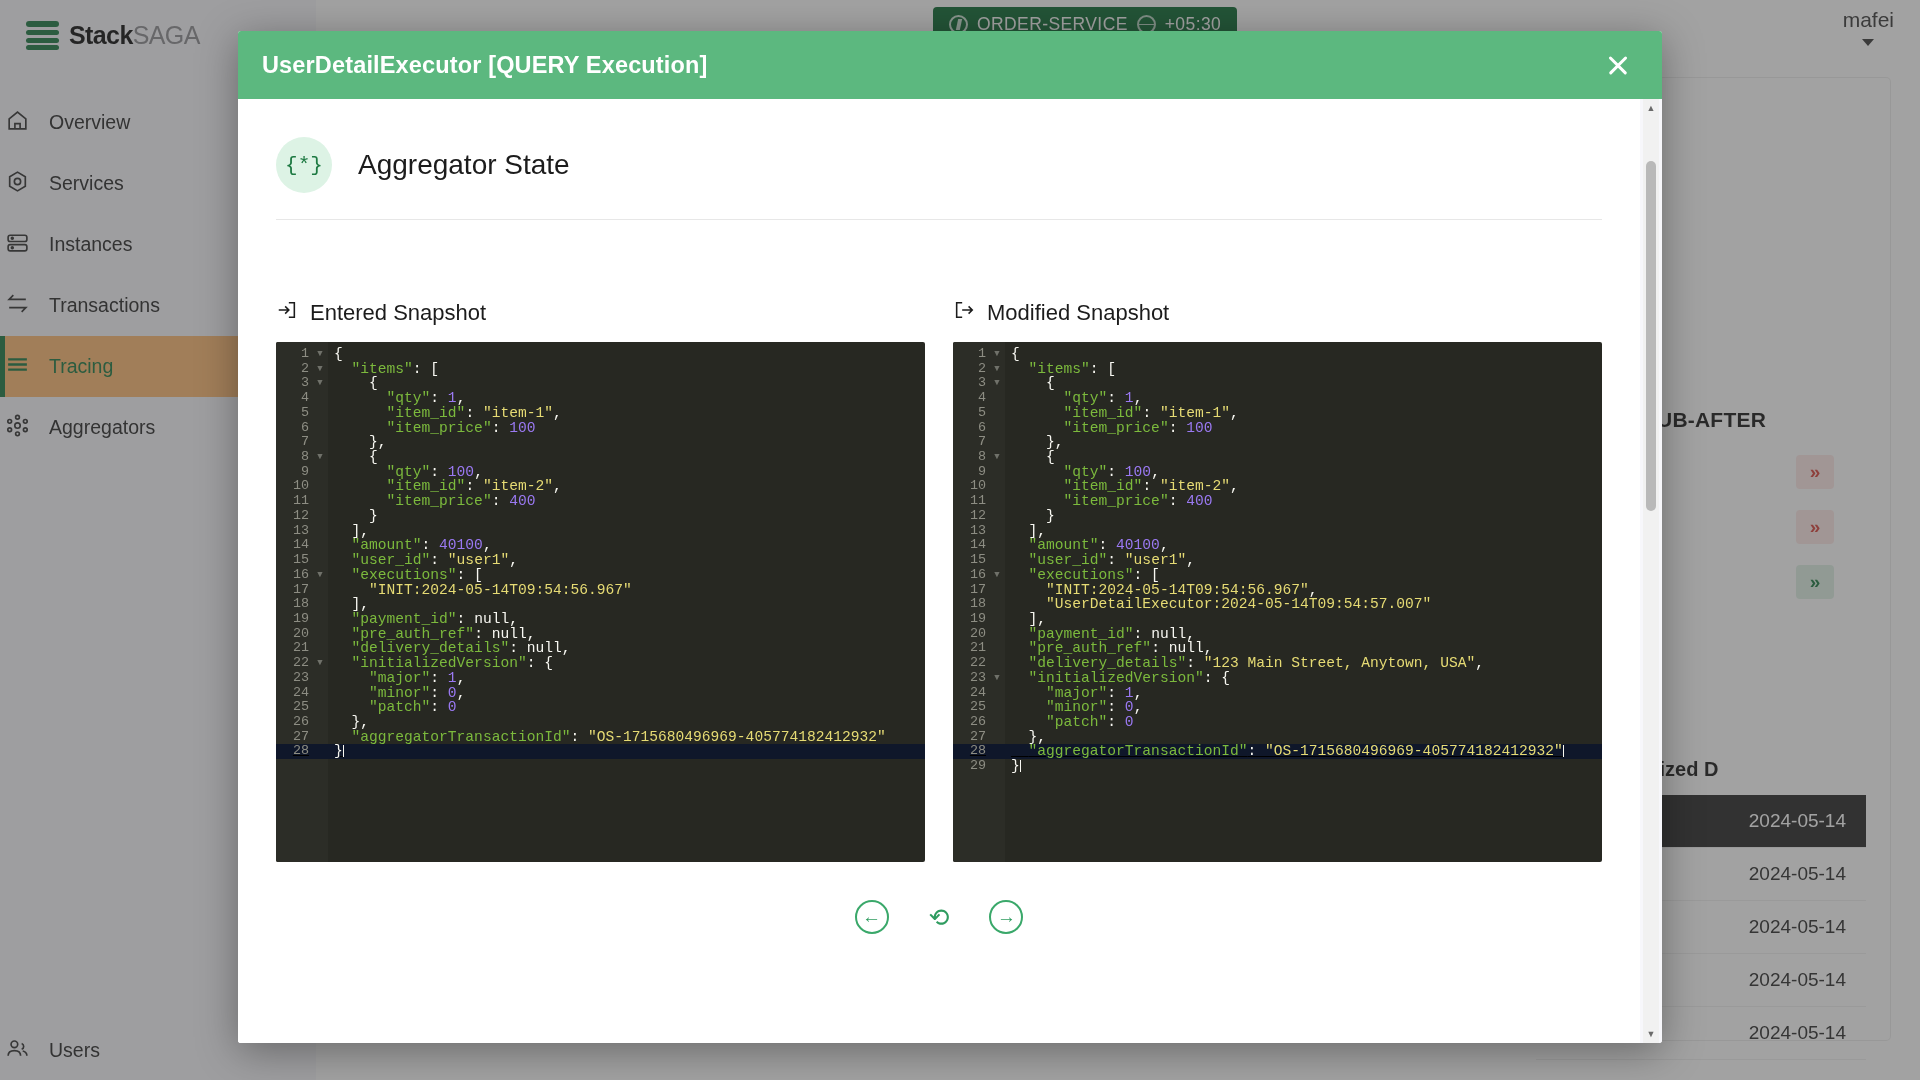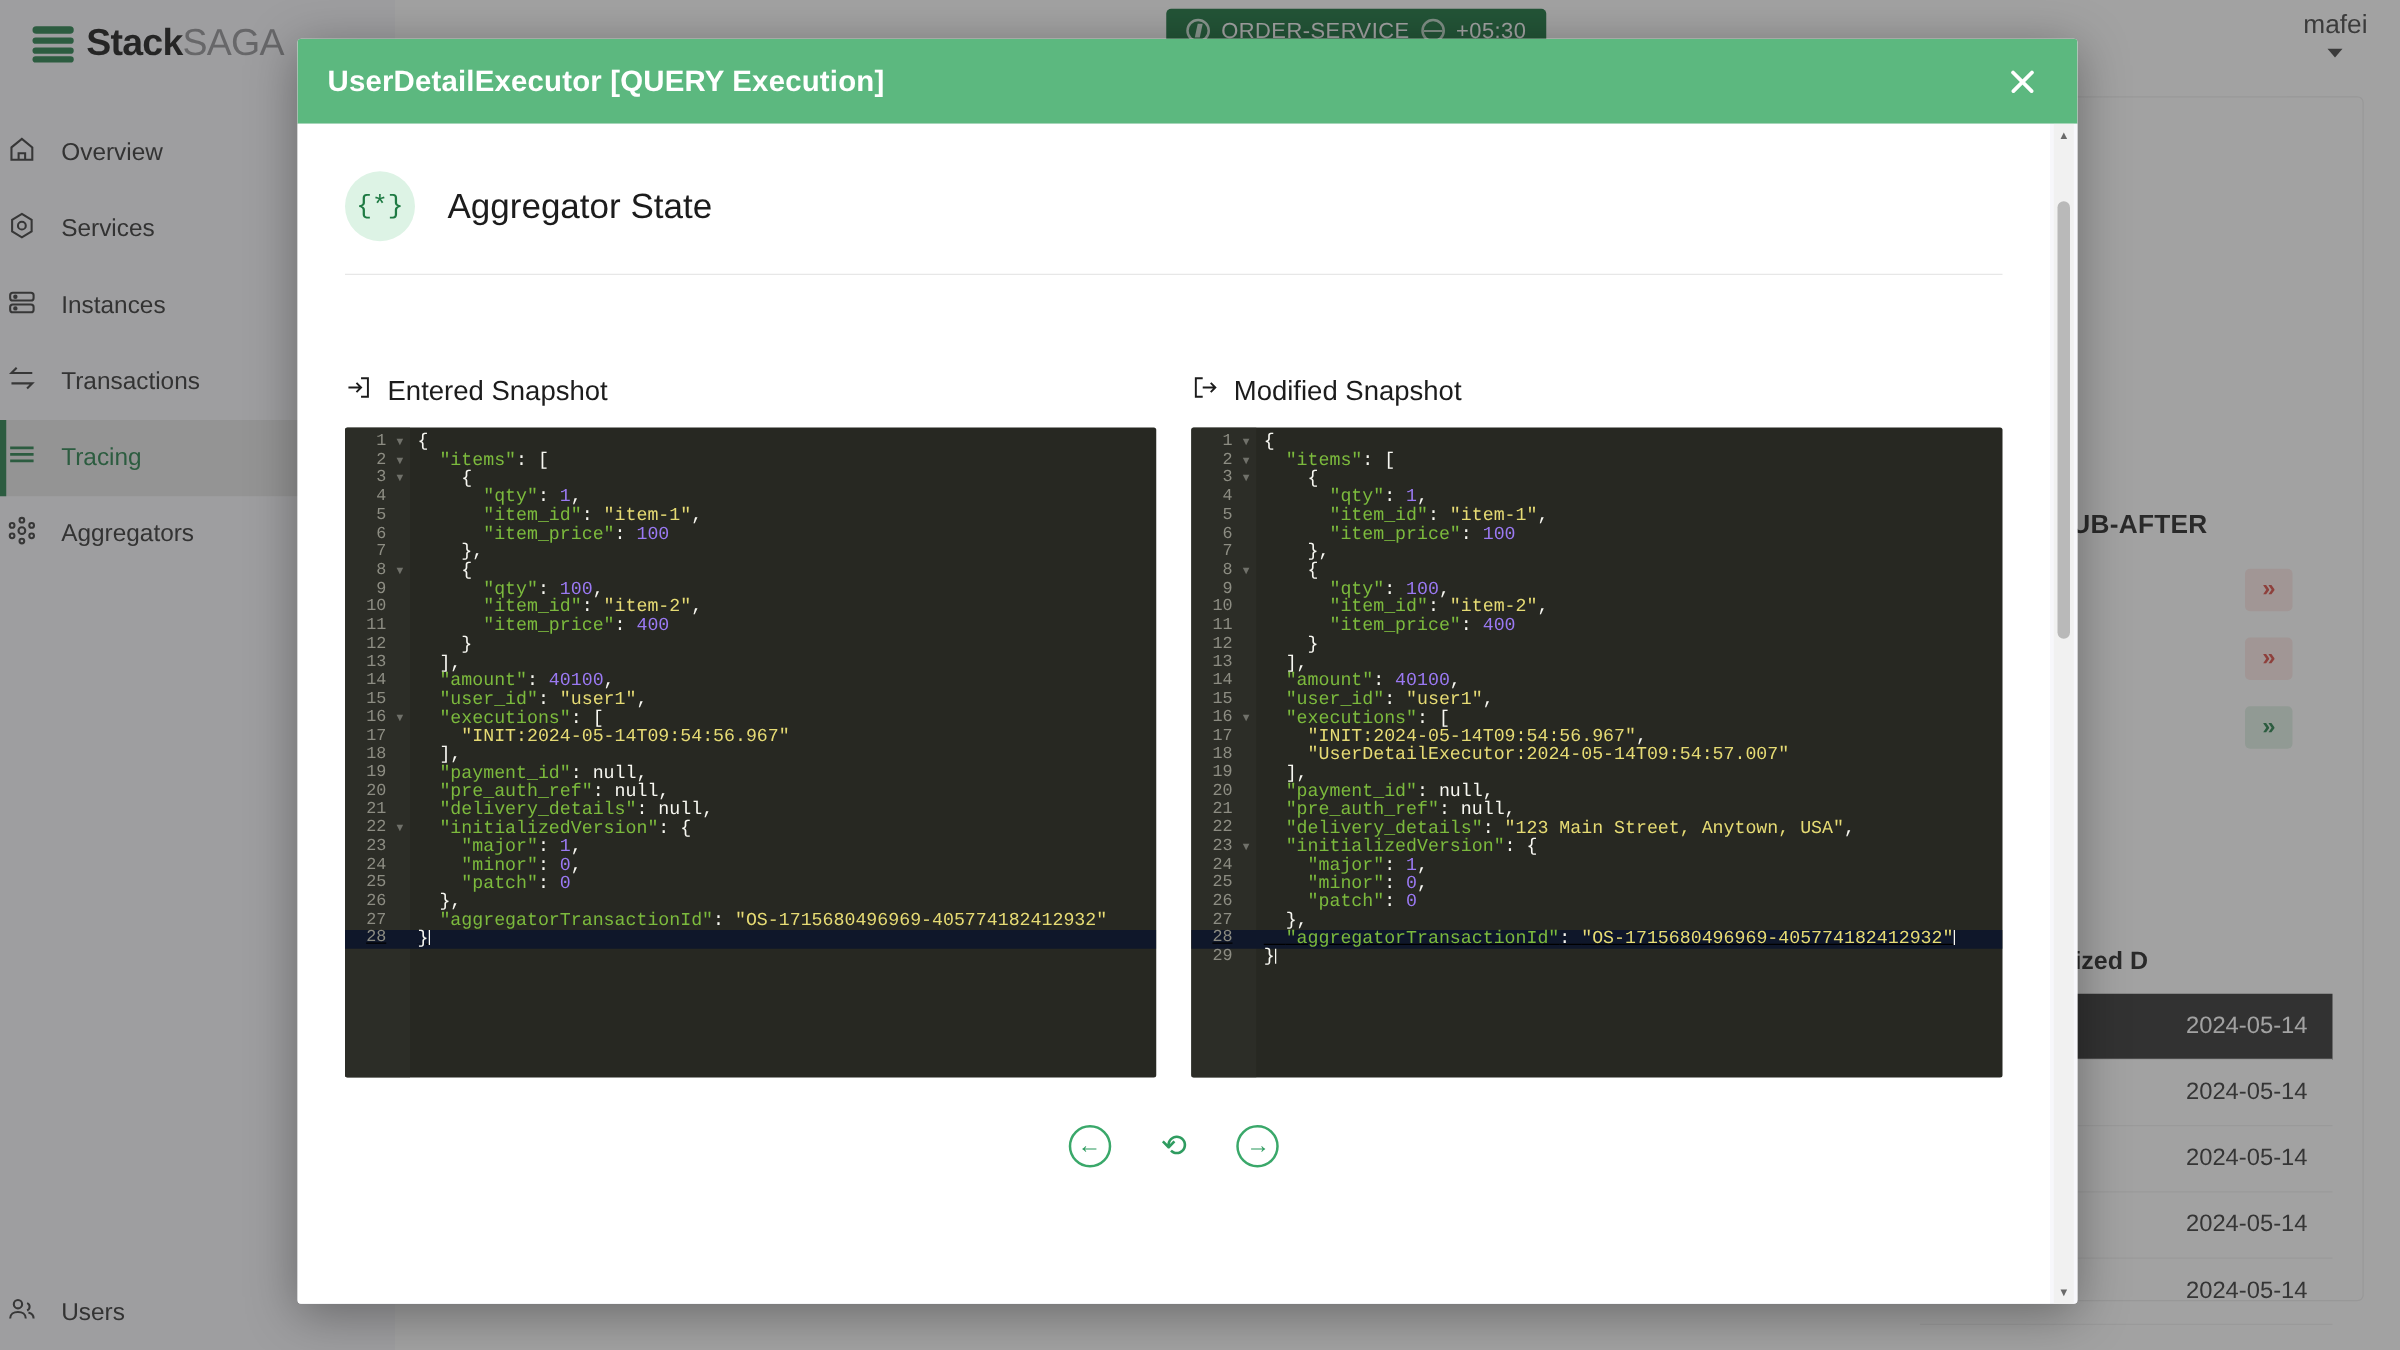--- a/index.html
+++ b/index.html
@@ -23,32 +23,32 @@
   }
   .brand-mark { width: 33px; height: 30px; position: relative; }
   .brand-mark i {
     position: absolute; left: 0; background: #1e7a43; border-radius: 7px;
     display: block;
   }
   .bm1 { top: 1px;  width: 33px; height: 6px; border-radius: 9px 9px 3px 3px; }
   .bm2 { top: 10px; width: 33px; height: 5px; }
   .bm3 { top: 18px; width: 33px; height: 5px; }
   .bm4 { top: 25px; width: 33px; height: 5px; border-radius: 3px 3px 9px 9px; }
-  .brand-text { font-size: 30px; letter-spacing: -0.6px; }
+  .brand-text { font-size: 25px; letter-spacing: -0.6px; }
   .brand-text b { font-weight: 700; color: #111; }
   .brand-text span { font-weight: 300; color: #8f8f93; }
 
   .nav { margin-top: 22px; }
   .nav-item {
     height: 61px; display: flex; align-items: center; gap: 19px;
     color: #2b2b2b; font-size: 19.5px; cursor: pointer;
     border-left: 5px solid transparent;
   }
   .nav-item.active {
-    background: #e5e5e5; color: #1e7a43; font-weight: 500;
+    background: #fdba74; color: #1e7a43; font-weight: 500;
     border-left: 5px solid #1e7a43;
   }
   .nav-item svg { flex: none; }
   .nav-users { position: absolute; left: 0; top: 1020px; width: 100%; }
 
   .topbar {
     position: absolute; left: 316px; top: 0; right: 0; height: 64px;
     background: #fff; display: flex; align-items: center;
   }
   .svc-chip {

